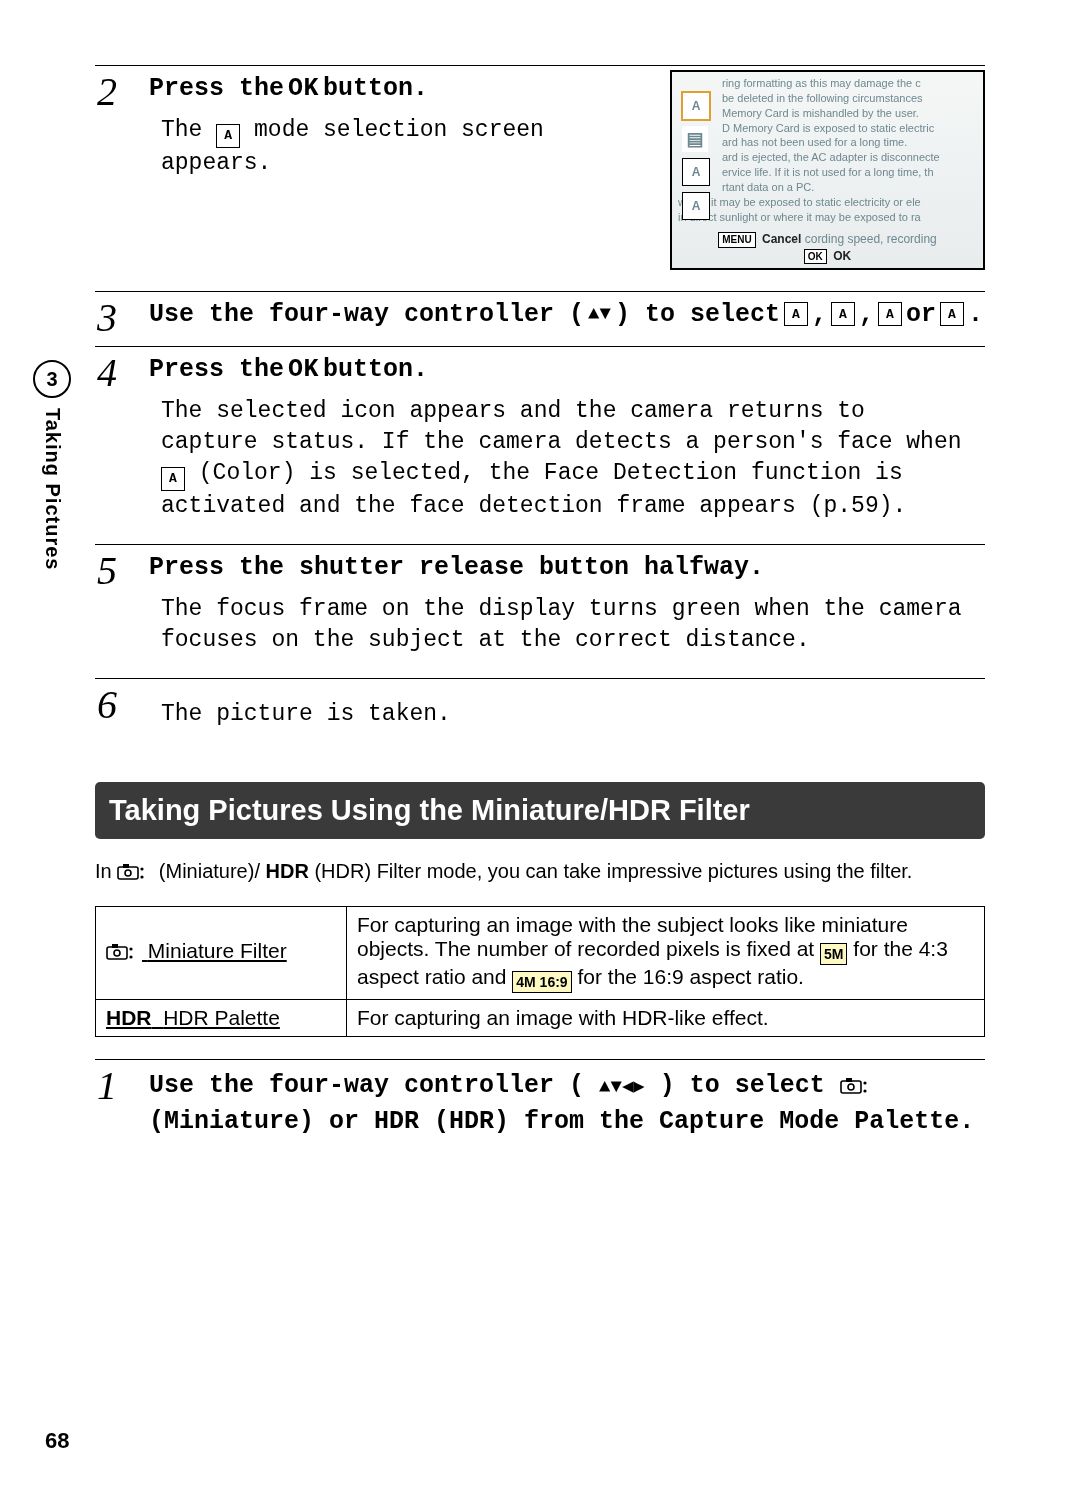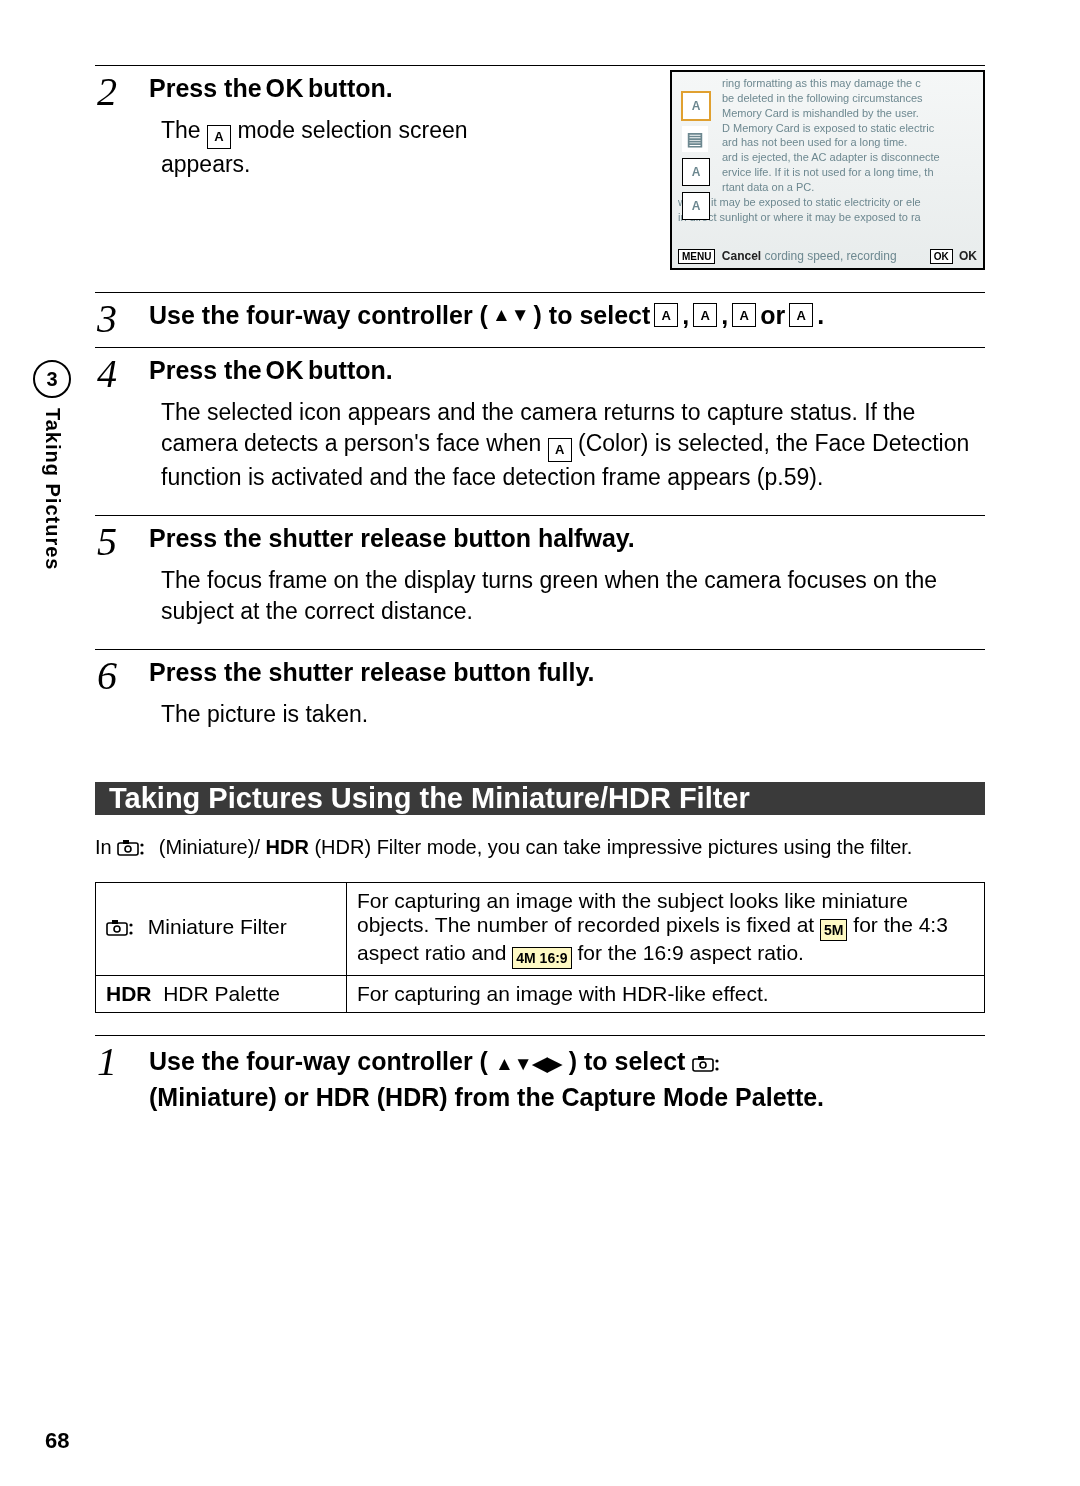--- a/index.html
+++ b/index.html
@@ -58,20 +58,21 @@
     width: 52px;
     flex: 0 0 52px;
     font-family: Georgia, 'Times New Roman', serif;
     font-style: italic;
     font-size: 40px;
     line-height: 0.9;
     padding-left: 2px;
   }
   .step .body {
     flex: 1;
+    font-family: Liberation Mono, monospace;
   }
   .step .heading {
     font-size: 25px;
     font-weight: bold;
     margin: 0 0 4px 0;
     display: flex;
     align-items: center;
     flex-wrap: wrap;
     gap: 4px;
   }
@@ -127,20 +128,21 @@
   }
   .lcd .line { white-space: nowrap; }
   .lcd .footer {
     position: absolute;
     left: 6px; right: 6px; bottom: 4px;
     display: flex;
     justify-content: space-between;
     align-items: center;
     font-size: 12px;
     color: #222;
+    flex-direction: column;
   }
   .lcd .menu-box, .lcd .ok-box {
     display: inline-block;
     border: 1.5px solid #000;
     background: #fff;
     color: #000;
     padding: 0 3px;
     font-weight: bold;
     font-size: 10px;
     margin-right: 3px;
@@ -175,42 +177,43 @@
   .lcd .txtcol {
     margin-left: 44px;
   }
   
   .section-bar {
     margin-top: 40px;
     background: #3a3a3a;
     color: #fff;
     font-size: 29px;
     font-weight: bold;
-    padding: 0 14px;
-    border-radius: 0;
+    padding: 12px 14px;
+    border-radius: 5px;
   }
   .intro {
     font-size: 20px;
     line-height: 1.4;
     margin: 18px 0 18px 0;
   }
   
   table.filters {
     width: 100%;
     border-collapse: collapse;
     font-size: 21px;
   }
   table.filters td {
     border: 1.5px solid #000;
     padding: 6px 10px;
     vertical-align: middle;
   }
   table.filters td.first {
     width: 230px;
     white-space: nowrap;
+    text-decoration: underline;
   }
   .hdr-bold { font-weight: bold; }
   .camera-icon {
     display: inline-block;
     font-size: 20px;
     vertical-align: -3px;
     margin-right: 6px;
   }
   .footer-pagenum {
     position: absolute;
@@ -320,21 +323,20 @@
     <div class="num">5</div>
     <div class="body">
       <p class="heading">Press the shutter release button halfway.</p>
       <p class="desc">The focus frame on the display turns green when the camera focuses on the subject at the correct distance.</p>
     </div>
   </div>
 
   <div class="step">
     <div class="num">6</div>
     <div class="body">
-      <p class="heading">Press the shutter release button fully.</p>
       <p class="desc">The picture is taken.</p>
     </div>
   </div>
 
   <div class="section-bar">Taking Pictures Using the Miniature/HDR Filter</div>
 
   <p class="intro">
     <span>In </span>
     <span class="camera-icon">
       <svg width="30" height="18" viewBox="0 0 30 18">

